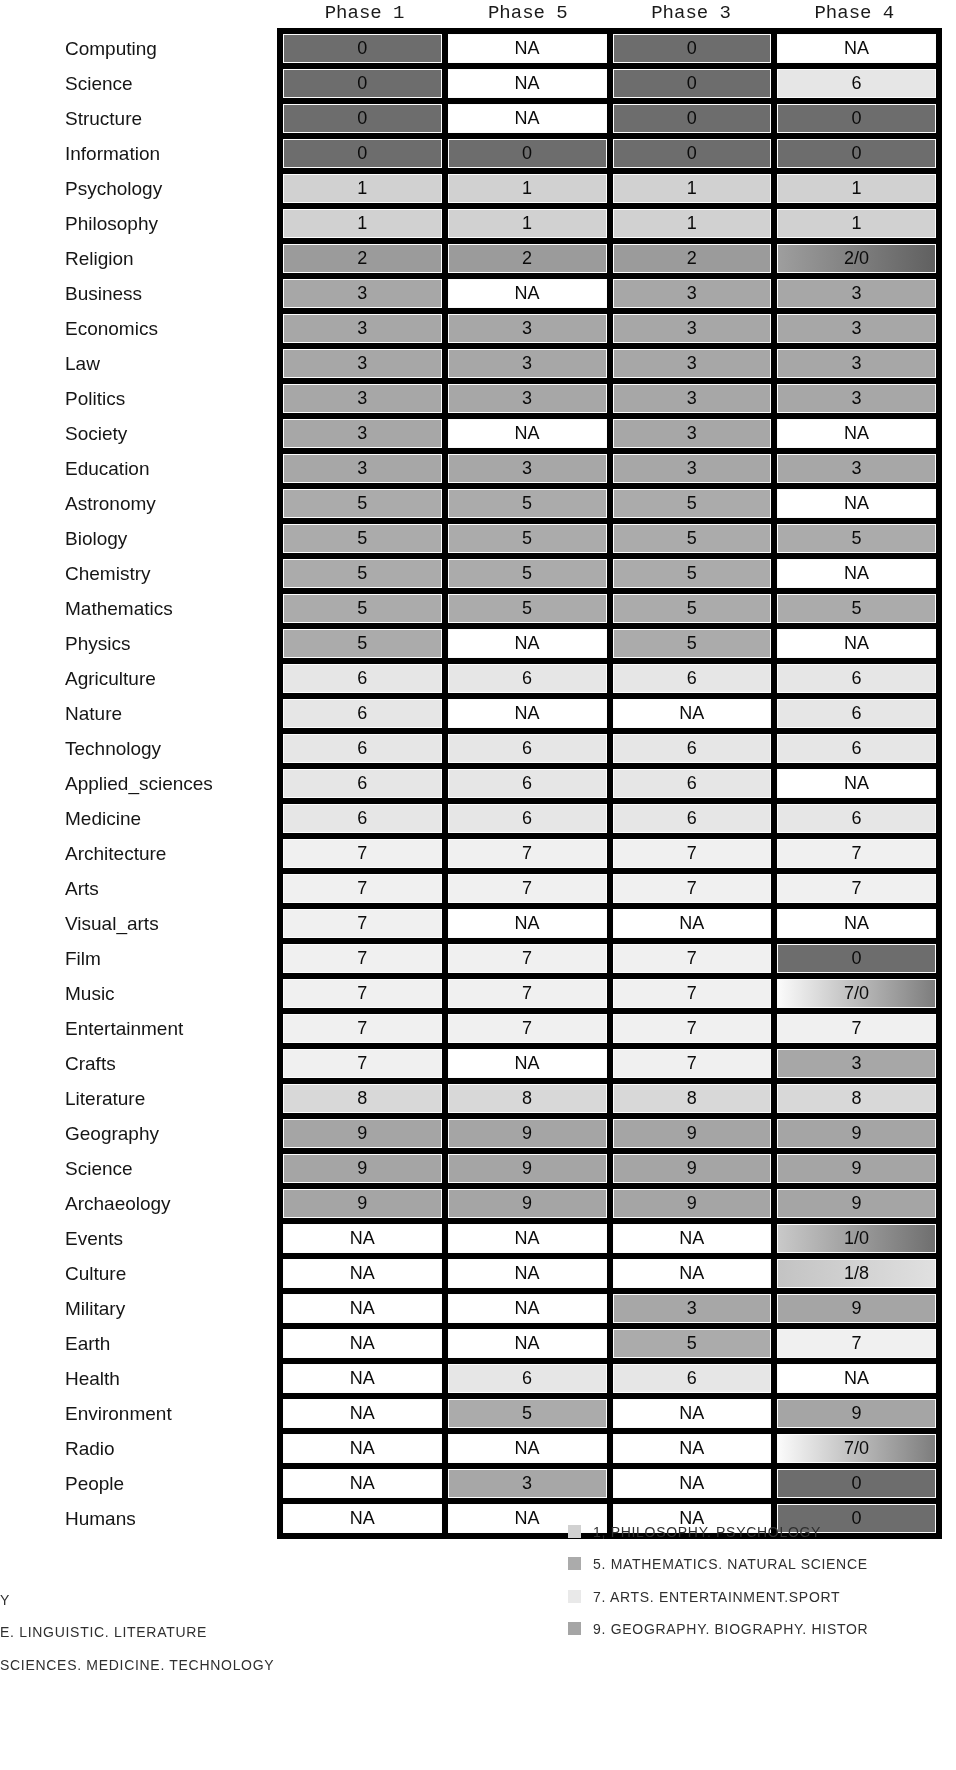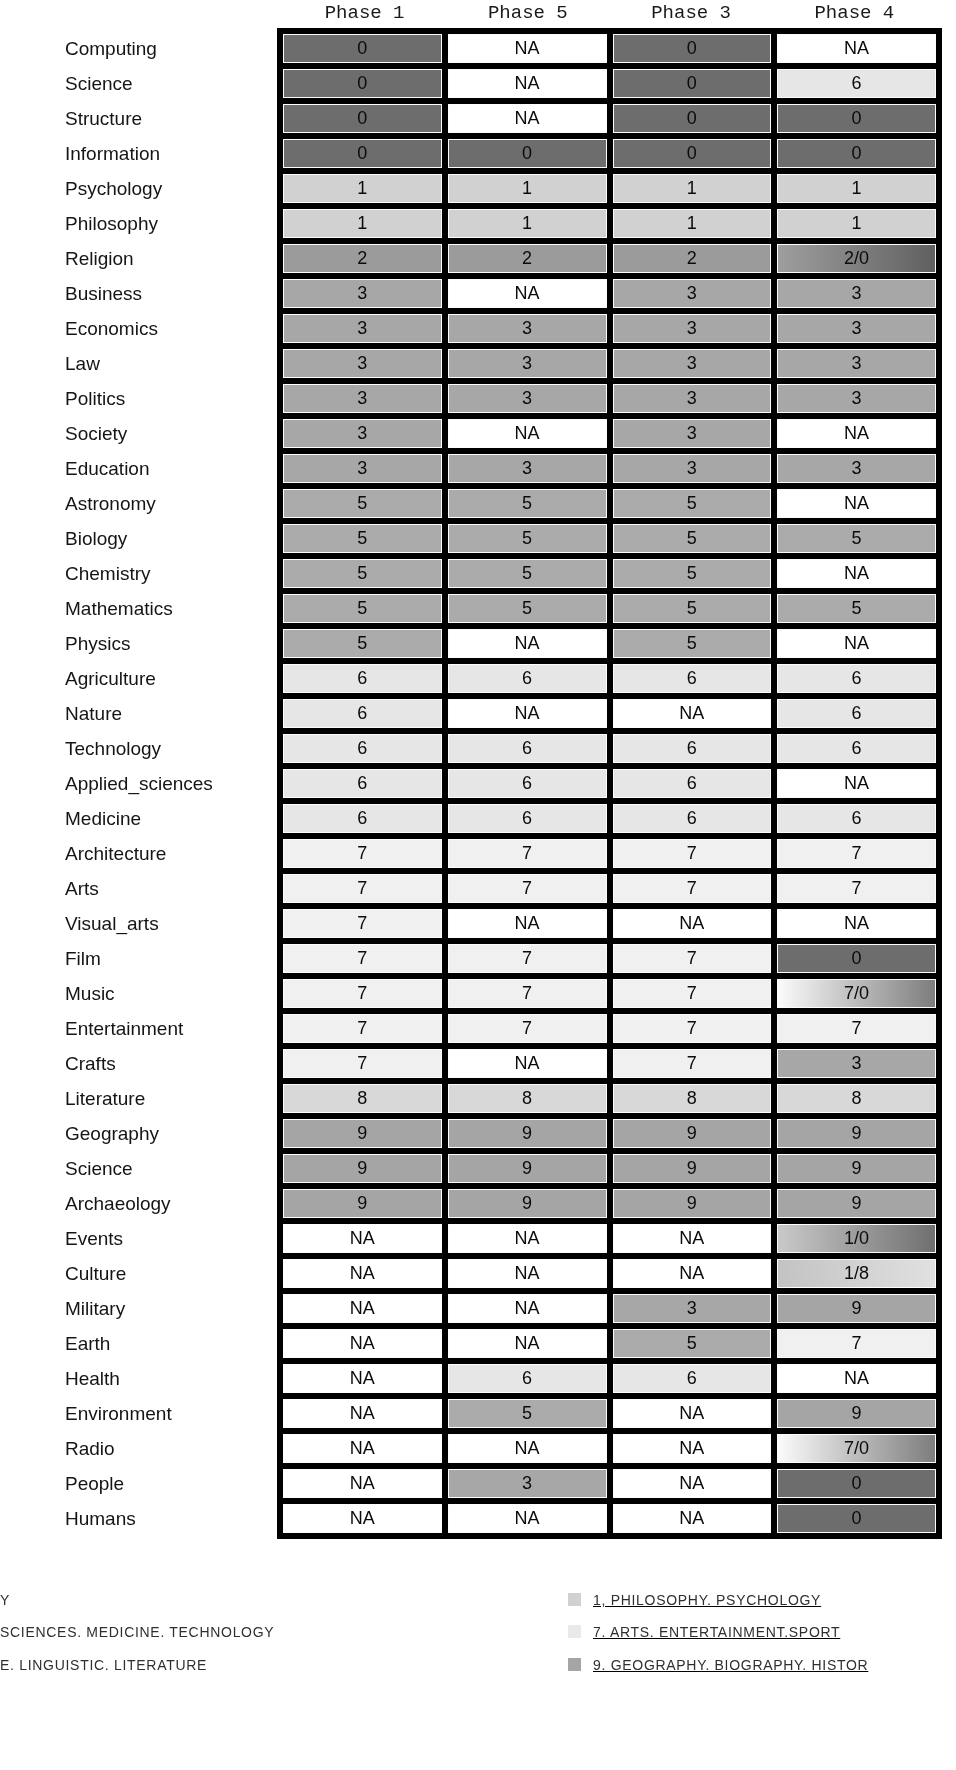--- a/index.html
+++ b/index.html
@@ -36,21 +36,21 @@
     grid-auto-rows:29px;column-gap:6px;row-gap:6px;
   }
   .cell{
     display:flex;align-items:center;justify-content:center;
     font-size:18px;color:#0b0b0b;
     border:1px solid #fdfdfd;
   }
   
   .legend-col{position:absolute;display:grid;grid-auto-rows:32.3px;}
   #legend-left{left:0;top:1592px;width:560px;}
-  #legend-right{left:568px;top:1592px;width:388px;text-decoration:underline;}
+  #legend-right{left:568px;top:1524px;width:388px;}
   .legend-item{
     display:flex;align-items:flex-start;
     font-size:14px;letter-spacing:0.7px;color:#2f2f2f;
     white-space:nowrap;overflow:hidden;
   }
   .legend-swatch{
     width:13px;height:13px;flex:0 0 13px;
     margin-right:12px;margin-top:1px;
   }
 </style>
@@ -281,30 +281,34 @@
       <div class="cell" style="background: rgb(255, 255, 255);">NA</div>
       <div class="cell" style="background: rgb(255, 255, 255);">NA</div>
       <div class="cell" style="background: rgb(255, 255, 255);">NA</div>
       <div class="cell" style="background: rgb(109, 109, 109);">0</div>
     </div>
   <div id="legend-left" class="legend-col">
       <div class="legend-item">
         <span>Y</span>
       </div>
       <div class="legend-item">
+        <span>E. LINGUISTIC. LITERATURE</span>
+      </div>
+      <div class="legend-item">
         <span>SCIENCES. MEDICINE. TECHNOLOGY</span>
-      </div>
-      <div class="legend-item">
-        <span>E. LINGUISTIC. LITERATURE</span>
       </div>
     </div>
   <div id="legend-right" class="legend-col">
       <div class="legend-item">
         <span class="legend-swatch" style="background: rgb(209, 209, 209);"></span>
         <span>1, PHILOSOPHY. PSYCHOLOGY</span>
+      </div>
+      <div class="legend-item">
+        <span class="legend-swatch" style="background: rgb(171, 171, 171);"></span>
+        <span>5. MATHEMATICS. NATURAL SCIENCE</span>
       </div>
       <div class="legend-item">
         <span class="legend-swatch" style="background: rgb(233, 233, 233);"></span>
         <span>7. ARTS. ENTERTAINMENT.SPORT</span>
       </div>
       <div class="legend-item">
         <span class="legend-swatch" style="background: rgb(165, 165, 165);"></span>
         <span>9. GEOGRAPHY. BIOGRAPHY. HISTOR</span>
       </div>
     </div>

